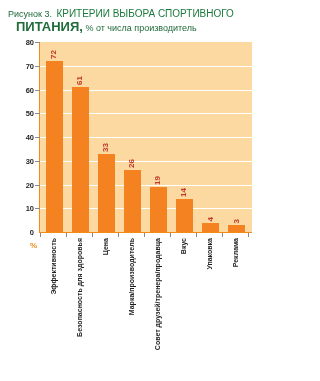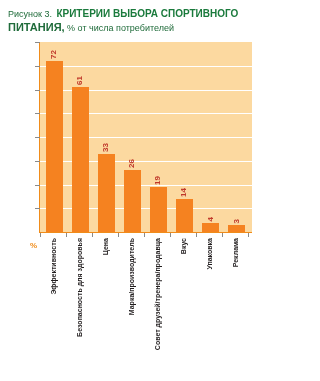--- a/index.html
+++ b/index.html
@@ -25,27 +25,28 @@
   }
   .t-prefix {
     font-size: 9px;
     color: #1f6b3a;
     font-weight: normal;
     letter-spacing: 0px;
   }
   .t-main {
     font-size: 10px;
     color: #1a7a3c;
-    font-weight: bold;
+    font-weight: normal;
     letter-spacing: 0px;
   }
   .t-sub {
-    font-size: 11px;
+    font-size: 13px;
     color: #1f6b3a;
     font-weight: bold;
+    margin-left: 8px;
   }
 
   
   #chart-area {
     position: absolute;
     left: 0;
     top: 38px;
     width: 261px;
     height: 343px;
   }
@@ -157,21 +158,21 @@
     white-space: nowrap;
     text-align: left;
   }
 </style>
 </head>
 <body>
 
 <div id="title-block">
   <span class="t-prefix">Рисунок 3.</span>
   <span class="t-main">КРИТЕРИИ ВЫБОРА СПОРТИВНОГО</span><br>
-  <span class="t-sub">ПИТАНИЯ,</span><span class="t-prefix"> % от числа потребителей</span>
+  <span class="t-sub">ПИТАНИЯ,</span><span class="t-prefix"> % от числа производитель</span>
 </div>
 
 <div id="chart-area">
 
   <div id="plot">
     <div class="gridline" style="top:23.75px"></div>
     <div class="gridline" style="top:47.5px"></div>
     <div class="gridline" style="top:71.25px"></div>
     <div class="gridline" style="top:95px"></div>
     <div class="gridline" style="top:118.75px"></div>
@@ -201,20 +202,31 @@
 
   <div class="y-tick" style="top:4px"></div>
   <div class="y-tick" style="top:27.75px"></div>
   <div class="y-tick" style="top:51.5px"></div>
   <div class="y-tick" style="top:75.25px"></div>
   <div class="y-tick" style="top:99px"></div>
   <div class="y-tick" style="top:122.75px"></div>
   <div class="y-tick" style="top:146.5px"></div>
   <div class="y-tick" style="top:170.25px"></div>
 
+  <div id="y-labels-wrap">
+    <span class="y-label" style="top:0px">80</span>
+    <span class="y-label" style="top:23.75px">70</span>
+    <span class="y-label" style="top:47.5px">60</span>
+    <span class="y-label" style="top:71.25px">50</span>
+    <span class="y-label" style="top:95px">40</span>
+    <span class="y-label" style="top:118.75px">30</span>
+    <span class="y-label" style="top:142.5px">20</span>
+    <span class="y-label" style="top:166.25px">10</span>
+    <span class="y-label" style="top:190px">0</span>
+  </div>
 
   <div id="x-axis"></div>
   <div class="x-tick" style="left:40px"></div>
   <div class="x-tick" style="left:66px"></div>
   <div class="x-tick" style="left:92px"></div>
   <div class="x-tick" style="left:118px"></div>
   <div class="x-tick" style="left:144px"></div>
   <div class="x-tick" style="left:170px"></div>
   <div class="x-tick" style="left:196px"></div>
   <div class="x-tick" style="left:222px"></div>

